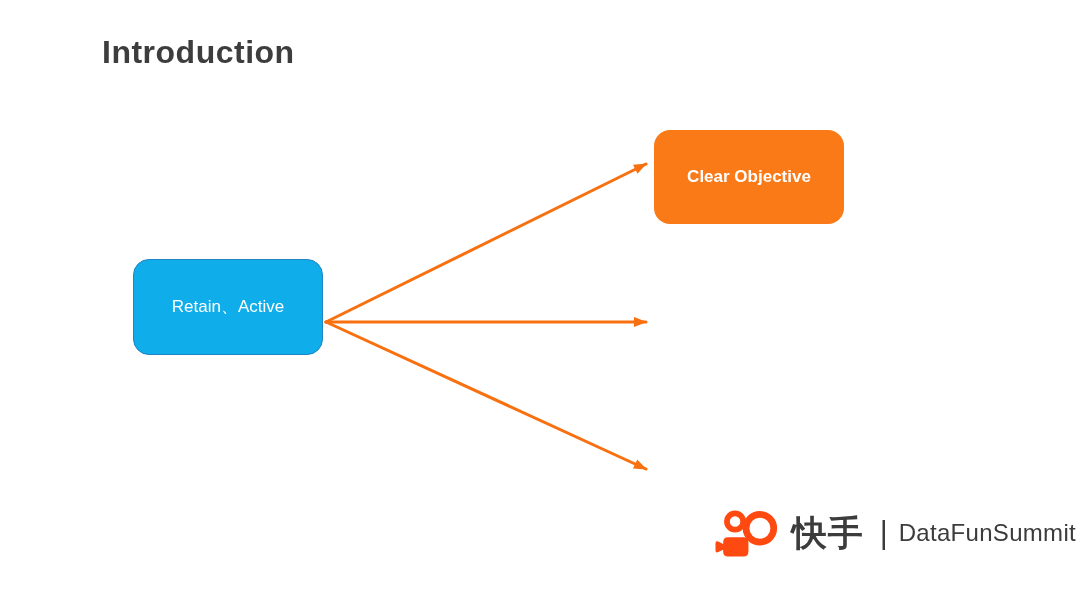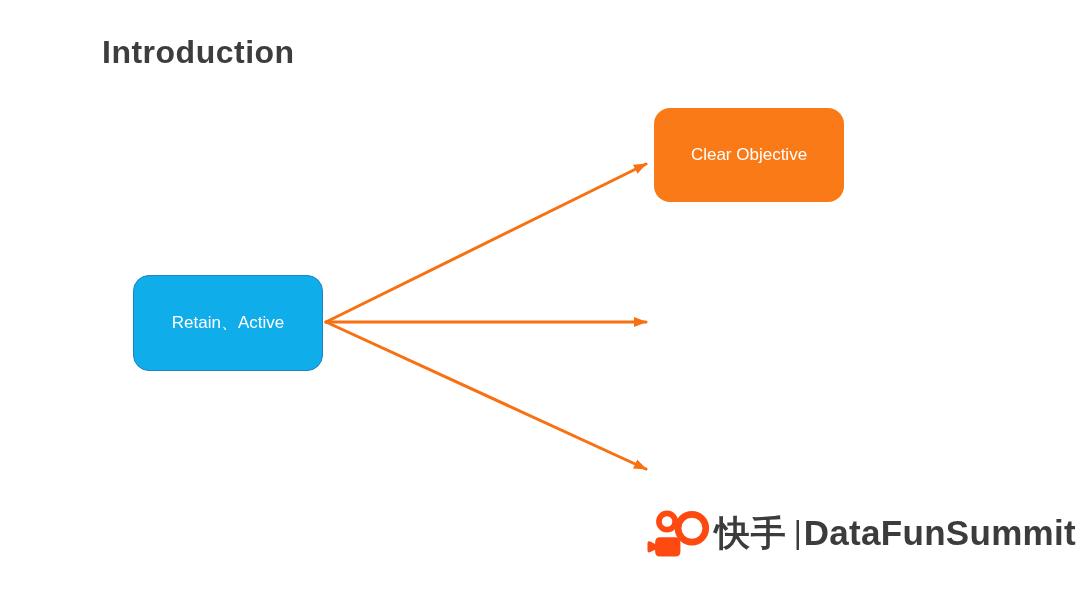--- a/index.html
+++ b/index.html
@@ -47,41 +47,42 @@
     justify-content: center;
     text-align: center;
     border-radius: 16px;
     color: #ffffff;
     font-size: 17px;
     line-height: 1.4;
     padding: 8px 24px;
   }
   .node-source {
     left: 93px;
-    top: 275px;
+    top: 259px;
     height: 96px;
     background: var(--source-fill, #0fade9);
     border: 1.5px solid var(--source-border, #1f83c5);
   }
   .node-target {
     left: 614px;
     height: 94px;
     background: var(--target-fill, #fa7a18);
     border: none;
   }
-  .node-target-0 { top: 108px; }
+  .node-target-0 { top: 130px; font-weight: bold; }
   .node-target-1 { top: 275px; }
   .node-target-2 { top: 430px; }
 
   .footer-logo {
     position: absolute;
     right: 44px;
     bottom: 10px;
     display: flex;
     align-items: center;
+    gap: 9px;
   }
   .logo-icon {
     width: 64px;
     height: 50px;
     margin-right: 4px;
   }
   .logo-icon .ring { fill: none; stroke: var(--logo-orange, #fe4a10); }
   .logo-icon .body { fill: var(--logo-orange, #fe4a10); }
   .brand-cn {
     font-size: 35px;
@@ -89,22 +90,22 @@
     color: var(--footer-text, #3c3c3c);
     letter-spacing: 1px;
   }
   .logo-divider {
     font-size: 31px;
     font-weight: 300;
     color: var(--footer-text, #3c3c3c);
     margin: 0 2px 0 7px;
   }
   .event-name {
-    font-size: 35px;
-    font-weight: 700;
+    font-size: 24px;
+    font-weight: 400;
     color: var(--footer-text, #3c3c3c);
     letter-spacing: 0.3px;
   }
 </style>
 </head>
 <body>
 
 <div class="slide">
 
   <h1 class="page-title">Introduction</h1>

